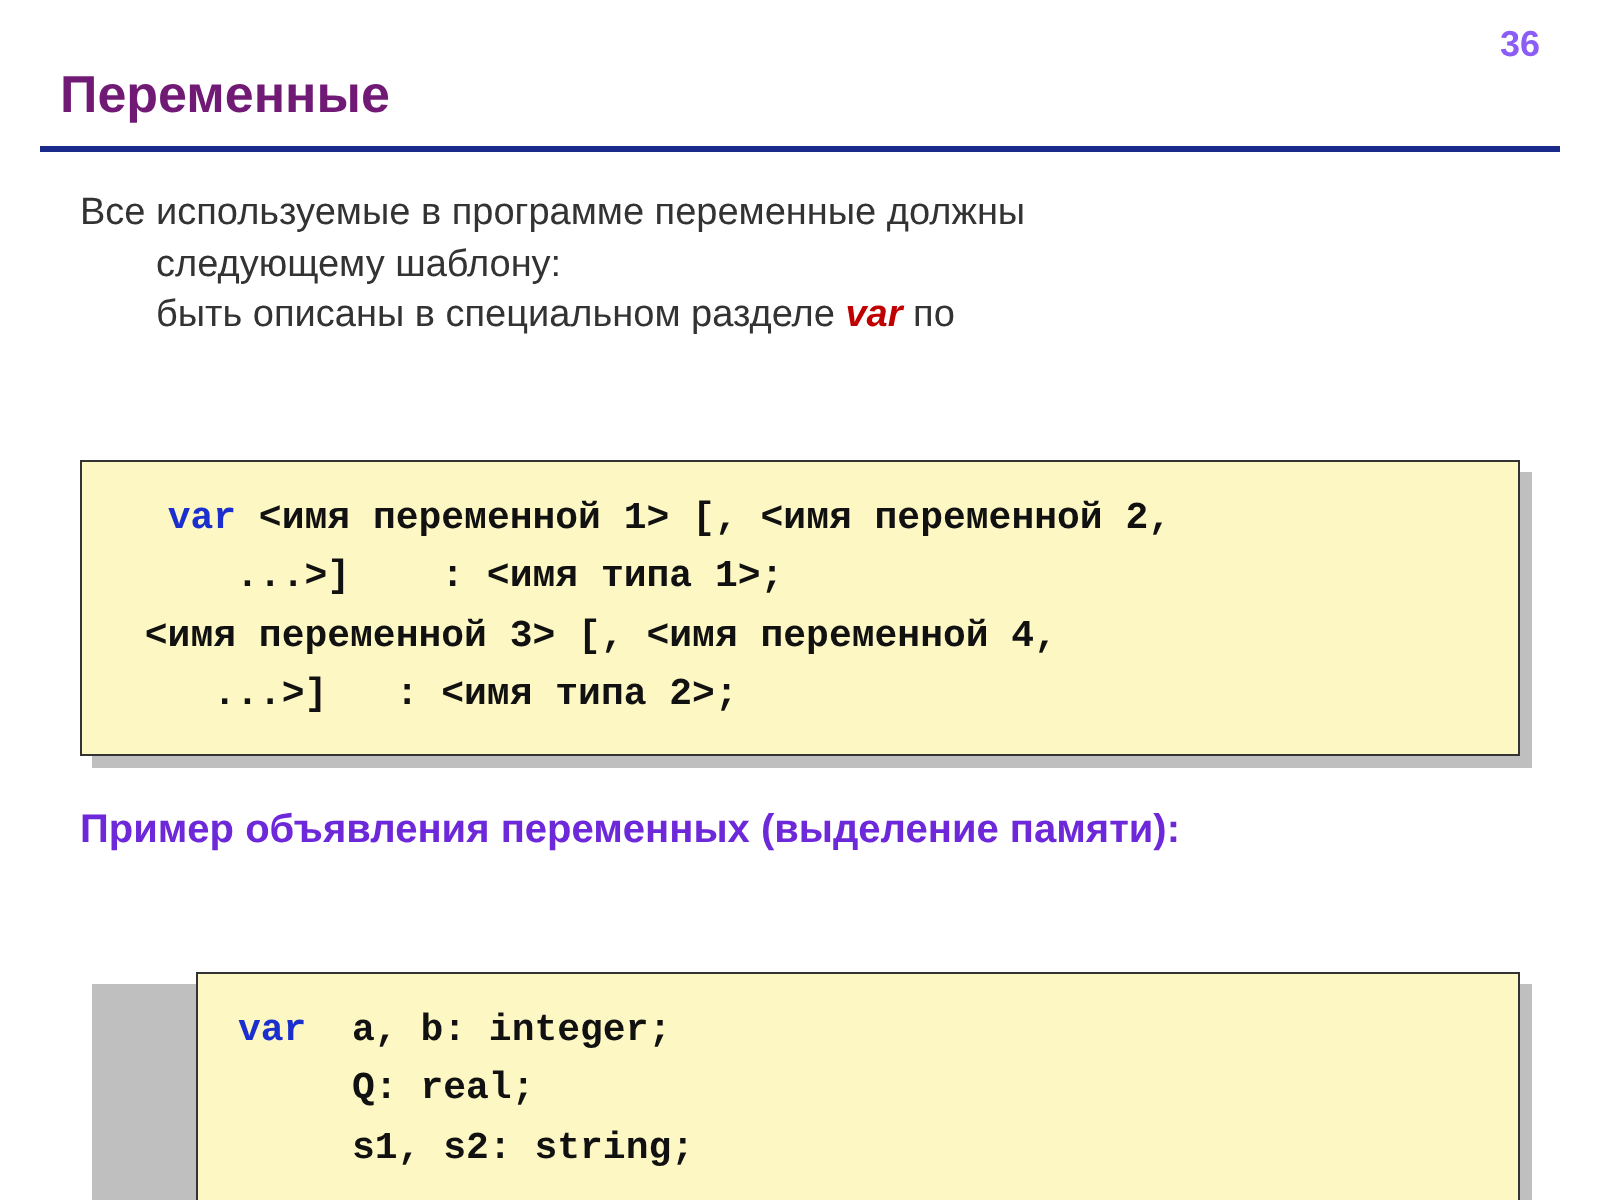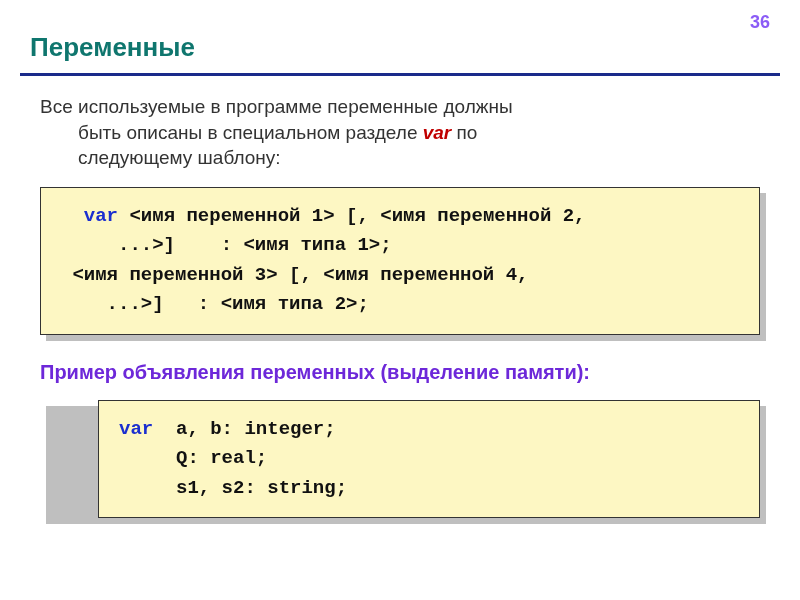--- a/index.html
+++ b/index.html
@@ -15,21 +15,21 @@
     position: absolute;
     top: 12px;
     right: 30px;
     font-size: 18px;
     font-weight: bold;
     color: #8b5cf6;
   }
   .title {
     font-size: 26px;
     font-weight: bold;
-    color: #0f766e;
+    color: #701a75;
     padding: 32px 30px 10px 30px;
   }
   .underline {
     height: 3px;
     background: #1a2a8a;
     margin: 0 20px 18px 20px;
   }
   .intro {
     font-size: 19px;
     color: #333;
@@ -61,44 +61,45 @@
     position: relative;
     background: #fdf7c3;
     border: 1.5px solid #333;
     padding: 14px 20px;
     font-family: "Courier New", monospace;
     font-size: 19px;
     font-weight: bold;
     color: #111;
     line-height: 1.55;
     white-space: pre-wrap;
+    margin-top: 43px;
   }
   .subhead {
     font-size: 20px;
     font-weight: bold;
     color: #6d28d9;
     padding: 6px 40px 16px 40px;
   }
   .indent2 { padding-left: 58px; }
   .kw-var { color: #1b2fcf; }
 </style>
 </head>
 <body>
 
 <div class="page-number">36</div>
 
 <div class="title">Переменные</div>
 <div class="underline"></div>
 
 <div class="intro">
   <span>Все используемые в программе переменные должны</span>
+  <span class="hanging">следующему шаблону:</span>
   <span class="hanging">
     <span>быть описаны в специальном разделе </span><span class="kw-var-red">var</span><span> по</span>
   </span>
-  <span class="hanging">следующему шаблону:</span>
 </div>
 
 <div class="code-wrap">
   <div class="code-shadow"></div>
   <div class="code-box"><span>  <span class="kw-var">var</span><span> &lt;имя переменной 1&gt; [, &lt;имя переменной 2,</span></span>
 <span>     ...&gt;]    : &lt;имя типа 1&gt;;</span>
 <span> &lt;имя переменной 3&gt; [, &lt;имя переменной 4,</span>
 <span>    ...&gt;]   : &lt;имя типа 2&gt;;</span></div>
 </div>
 

